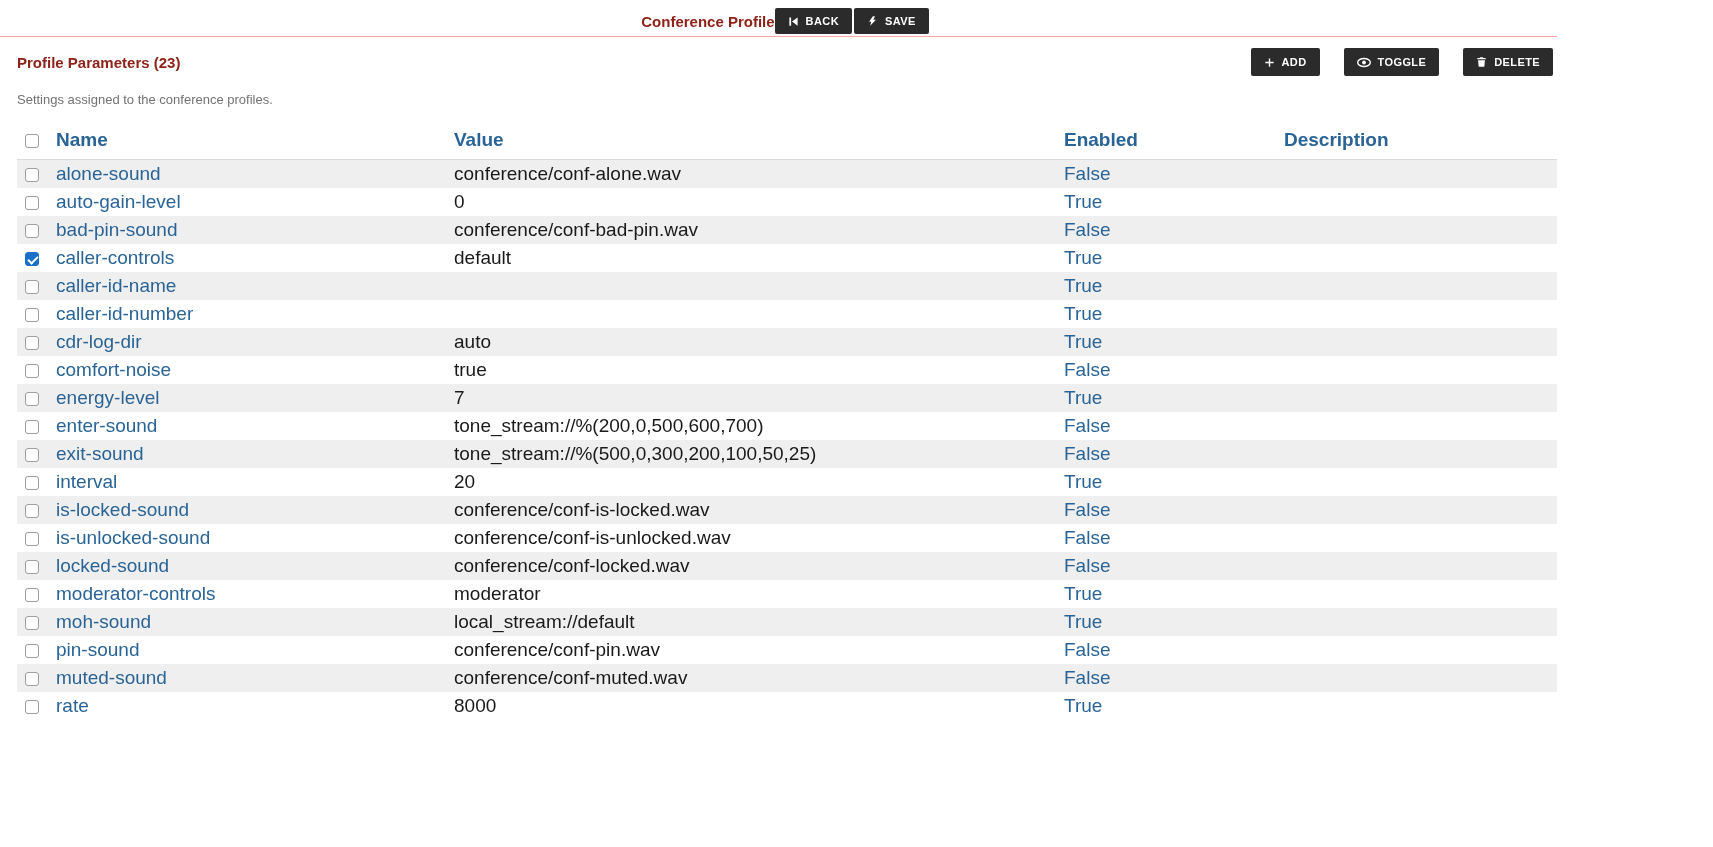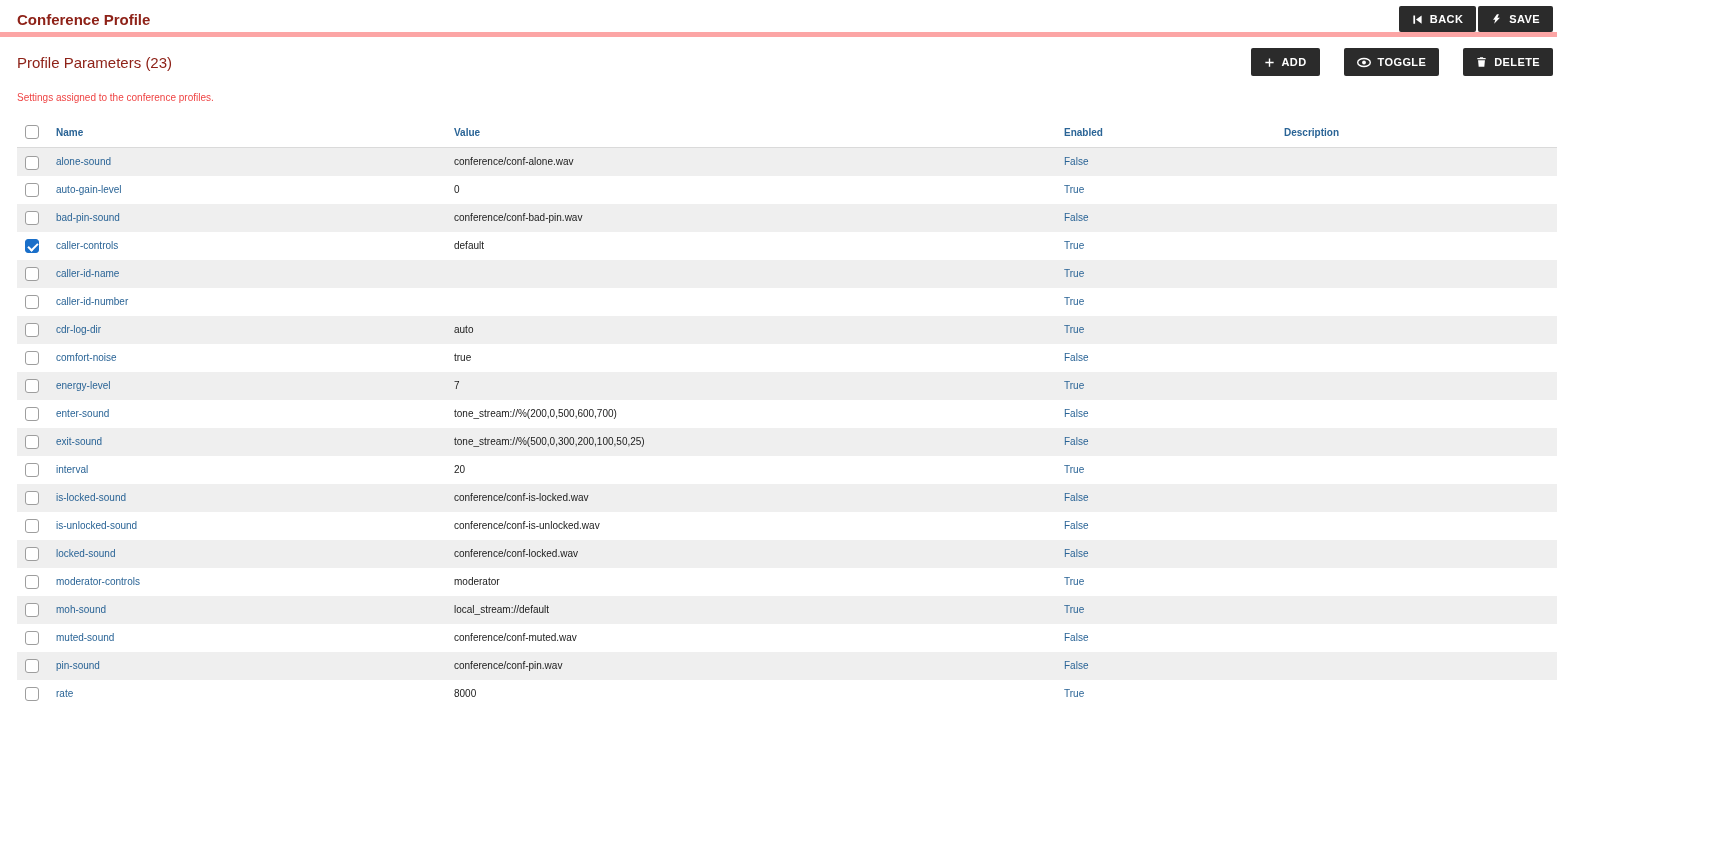--- a/index.html
+++ b/index.html
@@ -7,23 +7,23 @@
   body {
     width:1713px; height:847px; overflow:hidden;
     font-family:"Liberation Sans", sans-serif;
     color:#222;
   }
   .page { width:1557px; }
 
   
   .topbar {
     height:37px;
-    display:flex; align-items:center; justify-content:space-between;
+    display:flex; align-items:center; justify-content:center;
     padding:12px 4px 6px 17px;
-    border-bottom:5px solid #fca5a5;
+    border-bottom:1px solid #fca5a5;
   }
   .page-title {
     font-size:15px; font-weight:bold;
     color:var(--heading, #8e2218);
   }
   .btn-group { display:flex; gap:2px; }
   .btn {
     display:inline-flex; align-items:center; gap:7px;
     background:var(--button-bg, #2b2b2b);
     color:#ffffff;
@@ -34,38 +34,38 @@
     cursor:pointer;
   }
   .btn .ic { display:inline-flex; line-height:0; }
 
   
   .section-bar {
     margin:11px 4px 0 17px;
     display:flex; align-items:center; justify-content:space-between;
   }
   .section-title {
-    font-size:15px; font-weight:normal;
+    font-size:15px; font-weight:bold;
     color:var(--heading, #8e2218);
   }
   .section-bar .btn { height:28px; }
   .section-bar .btn-group { gap:24px; }
 
   .subtitle {
     margin:16px 17px 0 17px;
-    font-size:10px; color:#ef4444;
+    font-size:13px; color:#737373;
   }
 
   
   table.params {
     margin:17px 0 0 17px;
     width:1540px;
     border-collapse:collapse;
     table-layout:fixed;
-    font-size:10px;
+    font-size:19px;
   }
   th {
     text-align:left;
     font-weight:bold;
     color:var(--link, #2a6496);
     padding:5px 7px 8px 7px;
     border-bottom:1px solid #dadada;
   }
   td { padding:5px 7px; line-height:17px; height:28px; overflow:hidden; white-space:nowrap; }
   tbody tr:nth-child(odd) { background:var(--stripe, #efefef); }
@@ -303,36 +303,36 @@
   <tr>
     <td class="c-check"><span class="cb"></span></td>
     <td class="c-name"><a class="lnk">moh-sound</a></td>
     <td class="c-value"><span>local_stream://default</span></td>
     <td class="c-enabled"><a class="lnk">True</a></td>
     <td class="c-desc"><span></span></td>
   </tr>
 
   <tr>
     <td class="c-check"><span class="cb"></span></td>
+    <td class="c-name"><a class="lnk">pin-sound</a></td>
+    <td class="c-value"><span>conference/conf-pin.wav</span></td>
+    <td class="c-enabled"><a class="lnk">False</a></td>
+    <td class="c-desc"><span></span></td>
+  </tr>
+
+  <tr>
+    <td class="c-check"><span class="cb"></span></td>
     <td class="c-name"><a class="lnk">muted-sound</a></td>
     <td class="c-value"><span>conference/conf-muted.wav</span></td>
     <td class="c-enabled"><a class="lnk">False</a></td>
     <td class="c-desc"><span></span></td>
   </tr>
 
   <tr>
     <td class="c-check"><span class="cb"></span></td>
-    <td class="c-name"><a class="lnk">pin-sound</a></td>
-    <td class="c-value"><span>conference/conf-pin.wav</span></td>
-    <td class="c-enabled"><a class="lnk">False</a></td>
-    <td class="c-desc"><span></span></td>
-  </tr>
-
-  <tr>
-    <td class="c-check"><span class="cb"></span></td>
     <td class="c-name"><a class="lnk">rate</a></td>
     <td class="c-value"><span>8000</span></td>
     <td class="c-enabled"><a class="lnk">True</a></td>
     <td class="c-desc"><span></span></td>
   </tr>
 </tbody>
   </table>
 
 </div>
 

